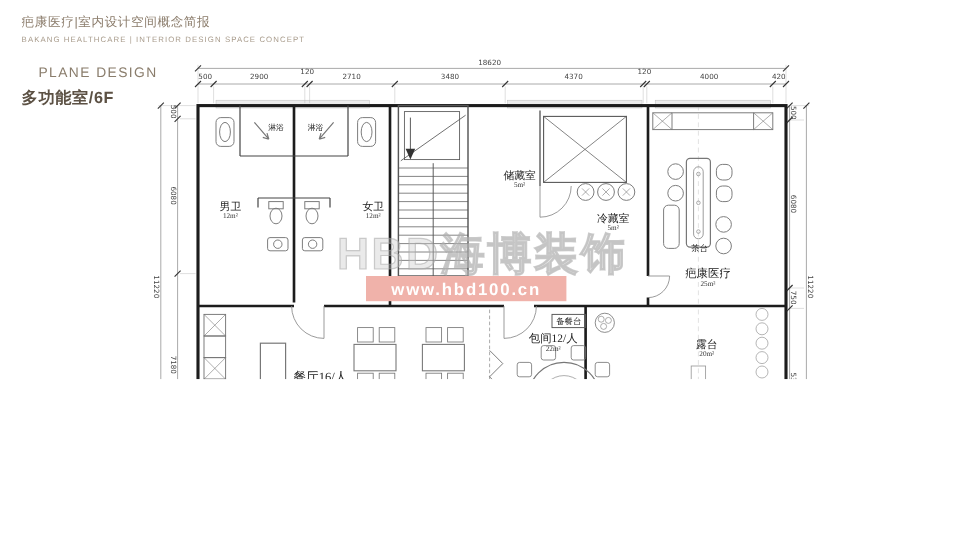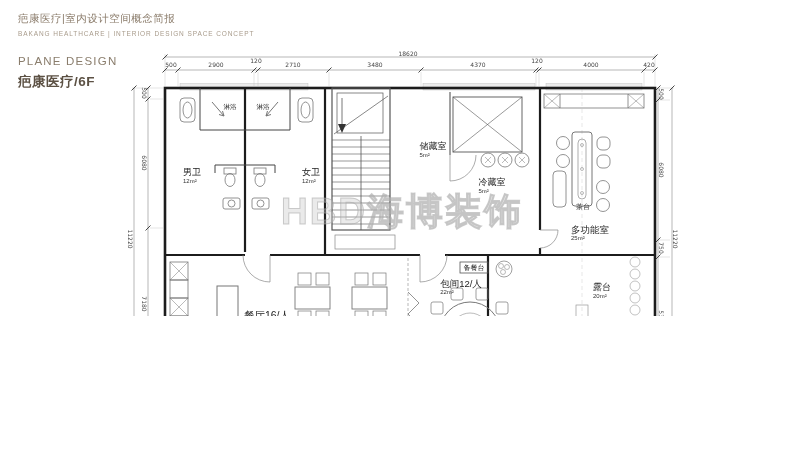--- a/index.html
+++ b/index.html
@@ -3,27 +3,27 @@
 <meta charset="utf-8">
 <style>
   html,body{margin:0;padding:0;background:#fff;}
   #page{position:relative;width:800px;height:316px;background:#ffffff;overflow:hidden;
         font-family:"Liberation Sans","DejaVu Sans",sans-serif;}
   
   .hdr{position:absolute;left:18px;top:12px;}
   .hdr .cn{font-size:10.5px;color:#8a7b6a;letter-spacing:0.5px;}
   .hdr .en{font-size:6.5px;color:#a89b8b;letter-spacing:0.9px;margin-top:4px;}
   .sec{position:absolute;left:18px;top:55px;}
-  .sec .eyebrow{font-size:11.5px;color:#8a7d6c;letter-spacing:1.2px;}
+  .sec .eyebrow{font-size:11.5px;color:#8a7d6c;letter-spacing:1.2px;margin-left:14px;}
   .sec .title{font-size:13.5px;color:#5c5144;font-weight:bold;margin-top:6px;letter-spacing:0.5px;}
   
   #plan{position:absolute;left:120px;top:40px;z-index:1;}
   
-  .lbl{position:absolute;transform:translate(-50%,-50%);color:#222;
-       line-height:1.2;white-space:nowrap;z-index:3;}
+  .lbl{position:absolute;transform:translate(-50%,-50%);text-align:center;color:#222;
+       line-height:1.2;white-space:nowrap;z-index:3;font-family:Liberation Serif, serif;}
   .lbl .nm{display:block;}
   .lbl .ar{display:block;font-size:6px;color:#333;font-weight:normal;}
   .dim{position:absolute;font-size:6px;color:#444;transform:translate(-50%,-50%);
        white-space:nowrap;z-index:3;font-family:"DejaVu Sans",sans-serif;}
   .dimv{writing-mode:vertical-rl;}
   
   .wm-logo{position:absolute;left:402px;top:212px;transform:translate(-50%,-50%);
        font-size:37px;font-weight:bold;letter-spacing:2px;color:rgba(200,200,200,0.38);
        -webkit-text-stroke:1px rgba(165,165,165,0.55);z-index:2;white-space:nowrap;}
   .wm-bar{position:absolute;left:305px;top:230px;width:167px;height:21px;background:#f0b2aa;
@@ -34,21 +34,21 @@
 <body>
 
 <div id="page">
 
   <div class="hdr">
     <div class="cn">疤康医疗|室内设计空间概念简报</div>
     <div class="en">BAKANG HEALTHCARE | INTERIOR DESIGN SPACE CONCEPT</div>
   </div>
   <div class="sec">
     <div class="eyebrow">PLANE DESIGN</div>
-    <div class="title">疤康医疗/6F</div>
+    <div class="title">多功能室/6F</div>
   </div>
 
   <svg id="plan" width="570" height="400" viewBox="0 0 570 400">
 
     <g fill="#ececec" stroke="#bbbbbb" stroke-width="0.4">
       <rect x="60" y="43.5" width="128" height="6.5"></rect>
       <rect x="303" y="43.5" width="112" height="6.5"></rect>
       <rect x="426" y="43.5" width="96" height="6.5"></rect>
     </g>
 
@@ -357,62 +357,65 @@
       <line x1="535.5" y1="202.5" x2="540.5" y2="197.5"></line>
         <line x1="535.5" y1="219.5" x2="540.5" y2="214.5"></line>
       <line x1="535.5" y1="342.5" x2="540.5" y2="337.5"></line>
         <line x1="535.5" y1="352.5" x2="540.5" y2="347.5"></line>
       <line x1="549.5" y1="50.5" x2="554.5" y2="45.5"></line>
         <line x1="549.5" y1="352.5" x2="554.5" y2="347.5"></line>
     </g>
   </svg>
 
   <div class="wm-logo">HBD海博装饰</div>
+  <div class="wm-bar">
+    <span>www.hbd100.cn</span>
+  </div>
 
   <div class="lbl" style="left:230px;top:107px;font-size:6.5px">
       <span class="nm">淋浴</span>
     </div>
   <div class="lbl" style="left:263px;top:107px;font-size:6.5px">
       <span class="nm">淋浴</span>
     </div>
   <div class="lbl" style="left:192px;top:176px;font-size:9px">
       <span class="nm">男卫</span>
       <span class="ar">12m²</span>
     </div>
   <div class="lbl" style="left:311px;top:176px;font-size:9px">
       <span class="nm">女卫</span>
       <span class="ar">12m²</span>
     </div>
   <div class="lbl" style="left:433px;top:150px;font-size:9px">
       <span class="nm">储藏室</span>
       <span class="ar">5m²</span>
     </div>
-  <div class="lbl" style="left:492px;top:186px;font-size:9px">
+  <div class="lbl" style="left:511px;top:186px;font-size:9px">
       <span class="nm">冷藏室</span>
       <span class="ar">5m²</span>
     </div>
   <div class="lbl" style="left:583px;top:207px;font-size:7px">
       <span class="nm">茶台</span>
     </div>
   <div class="lbl" style="left:590px;top:233px;font-size:9.5px">
-      <span class="nm">多功能室</span>
+      <span class="nm">疤康医疗</span>
       <span class="ar">25m²</span>
     </div>
   <div class="lbl" style="left:267px;top:319px;font-size:10.5px">
       <span class="nm">餐厅16/人</span>
       <span class="ar">45m²</span>
     </div>
   <div class="lbl" style="left:474px;top:268px;font-size:7px">
       <span class="nm">备餐台</span>
     </div>
   <div class="lbl" style="left:461px;top:287px;font-size:9.5px">
       <span class="nm">包间12/人</span>
       <span class="ar">22m²</span>
     </div>
-  <div class="lbl" style="left:602px;top:291px;font-size:9px">
+  <div class="lbl" style="left:589px;top:291px;font-size:9px">
       <span class="nm">露台</span>
       <span class="ar">20m²</span>
     </div>
 
   <span class="dim" style="left:408px;top:53px">18620</span>
   <span class="dim" style="left:171px;top:64px">500</span>
   <span class="dim" style="left:216px;top:64px">2900</span>
   <span class="dim" style="left:256px;top:60px">120</span>
   <span class="dim" style="left:293px;top:64px">2710</span>
   <span class="dim" style="left:375px;top:64px">3480</span>

